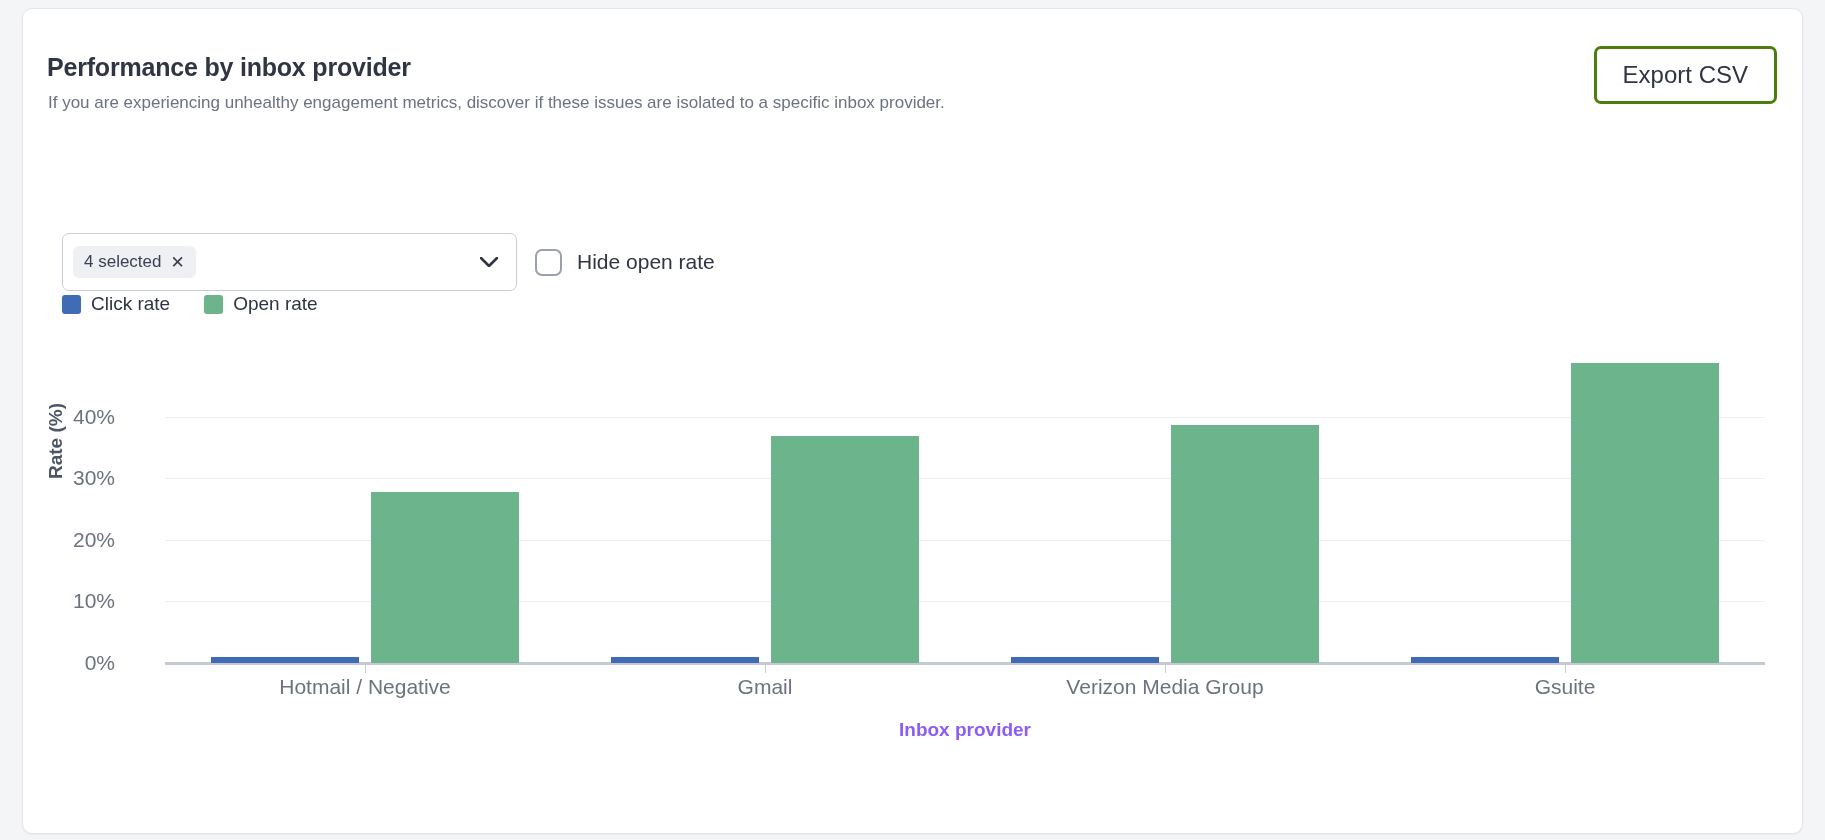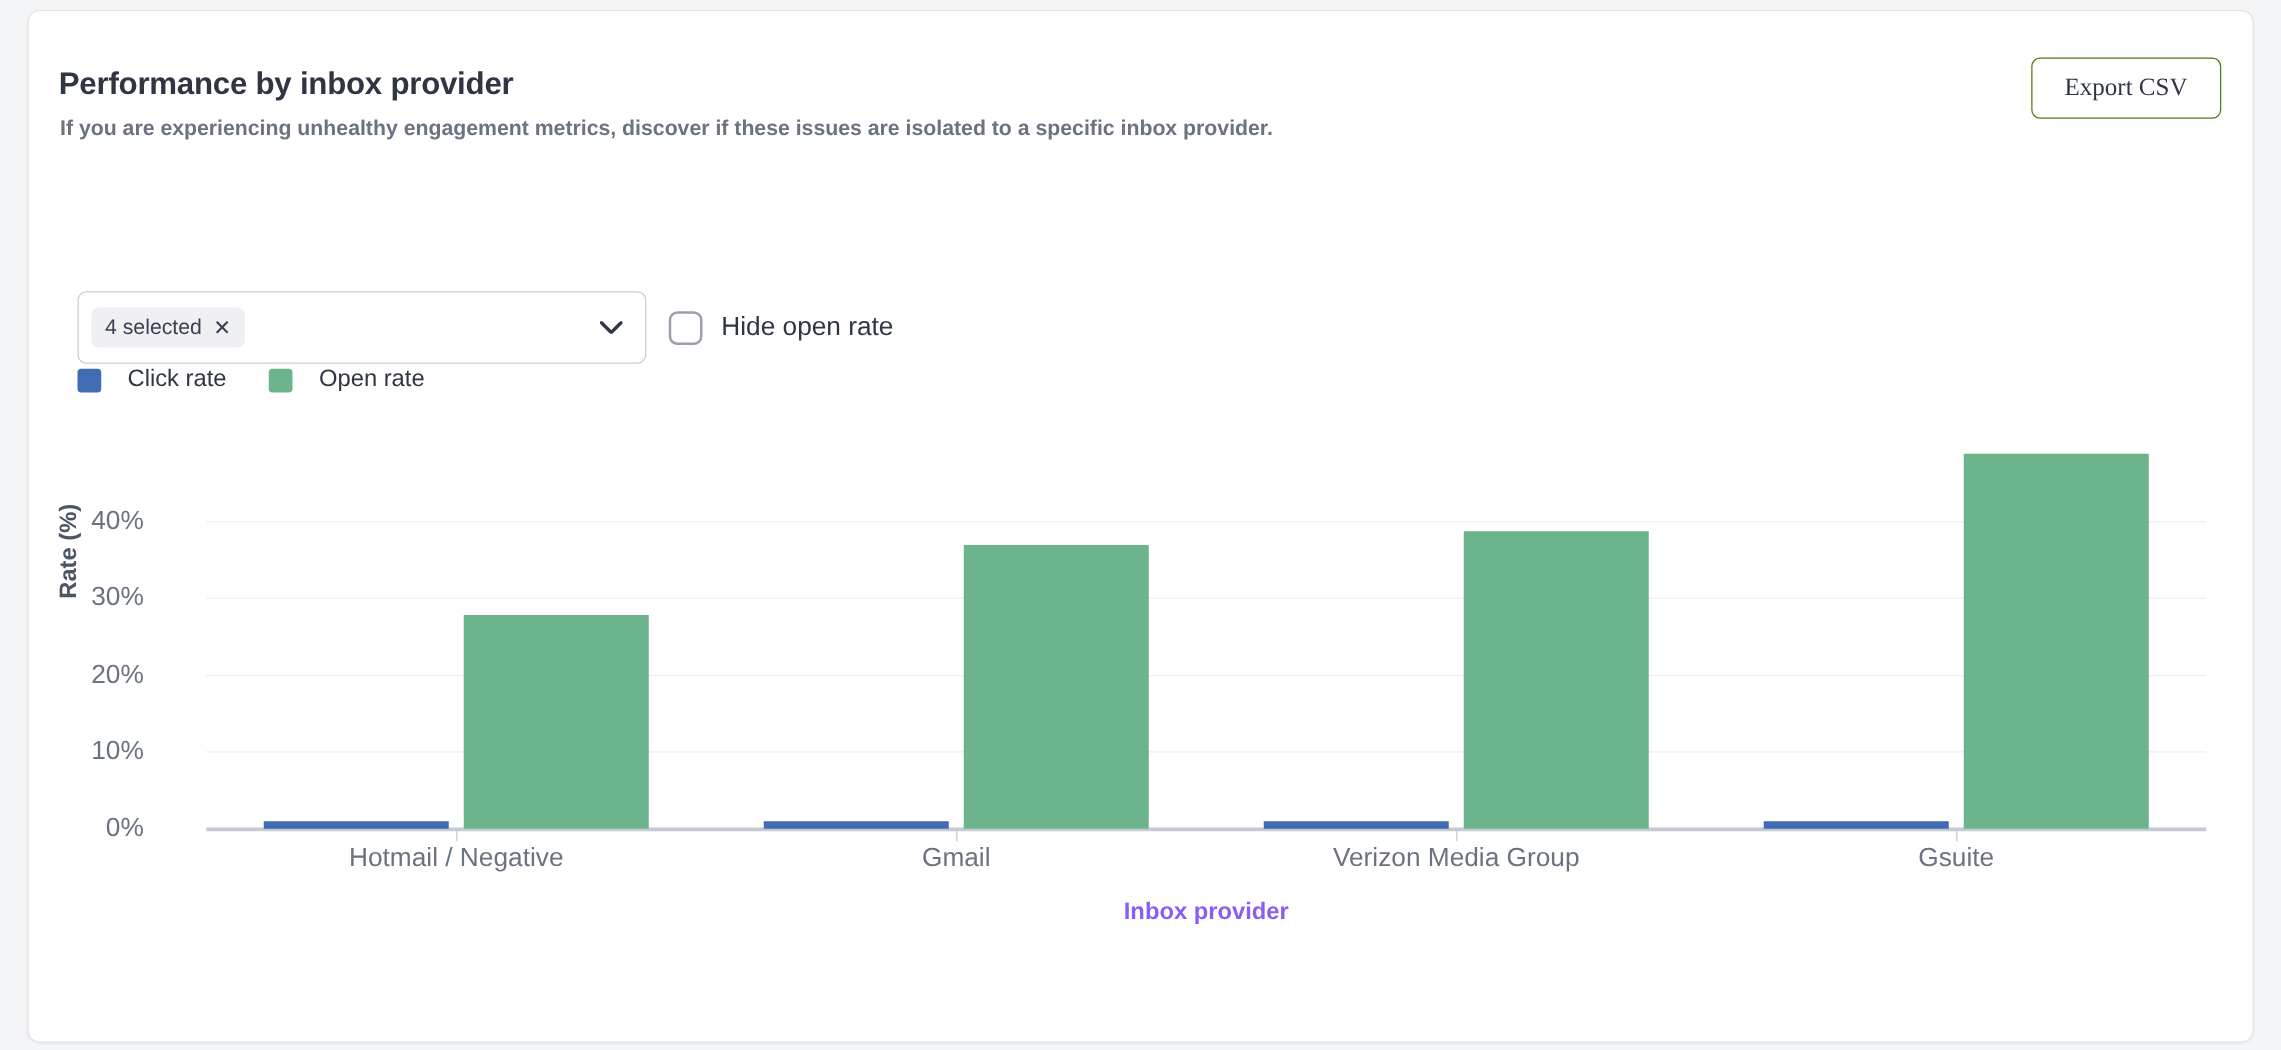--- a/index.html
+++ b/index.html
@@ -26,31 +26,31 @@
   }
   .card-inner { position: relative; width: 100%; height: 100%; }
 
   .title {
     position: absolute; left: 24px; top: 44px;
     font-size: 25px; font-weight: 700; color: #2f3542;
     letter-spacing: -0.2px;
   }
   .subtitle {
     position: absolute; left: 25px; top: 84px;
-    font-size: 17px; color: #6b7280; font-weight: 700;
+    font-size: 17px; color: #6b7280; font-weight: 400;
   }
   .export-btn {
     position: absolute; right: 25px; top: 37px;
     padding: 12px 26px;
-    font-size: 20px; color: #2f3542;
+    font-size: 24px; color: #2f3542;
     background: #ffffff;
-    border: 1px solid #4d7c0f;
+    border: 3px solid #4d7c0f;
     border-radius: 7px;
     cursor: pointer;
-    font-family: Liberation Serif, serif;
+    font-family: Liberation Sans, sans-serif;
   }
 
   .tabs {
     position: absolute; left: 25px; top: 140px;
     display: flex; align-items: flex-end; gap: 14px;
   }
   .tab {
     font-size: 21px; padding: 6px 24px 14px 24px;
     color: #8b9099; cursor: pointer; white-space: nowrap;
     border-bottom: 5px solid transparent;
@@ -87,21 +87,21 @@
   .checkbox {
     width: 27px; height: 27px;
     border: 2px solid #9aa1ab; border-radius: 7px; background: #fff;
   }
   .checkbox-label { font-size: 21px; color: #2f3542; }
 
   .legend {
     position: absolute; left: 39px; top: 284px;
     display: flex; align-items: center; gap: 34px;
   }
-  .legend-item { display: flex; align-items: center; gap: 21px; cursor: pointer; }
+  .legend-item { display: flex; align-items: center; gap: 10px; cursor: pointer; }
   .swatch { width: 19px; height: 19px; border-radius: 3px; }
   .legend-label { font-size: 19px; color: #2f3542; }
 
   
   .chart { position: absolute; left: 0; top: 320px; width: 1781px; height: 430px; }
   .plot {
     position: absolute;
     left: 142px; top: 14px;
     width: 1600px; height: 320px;
   }

